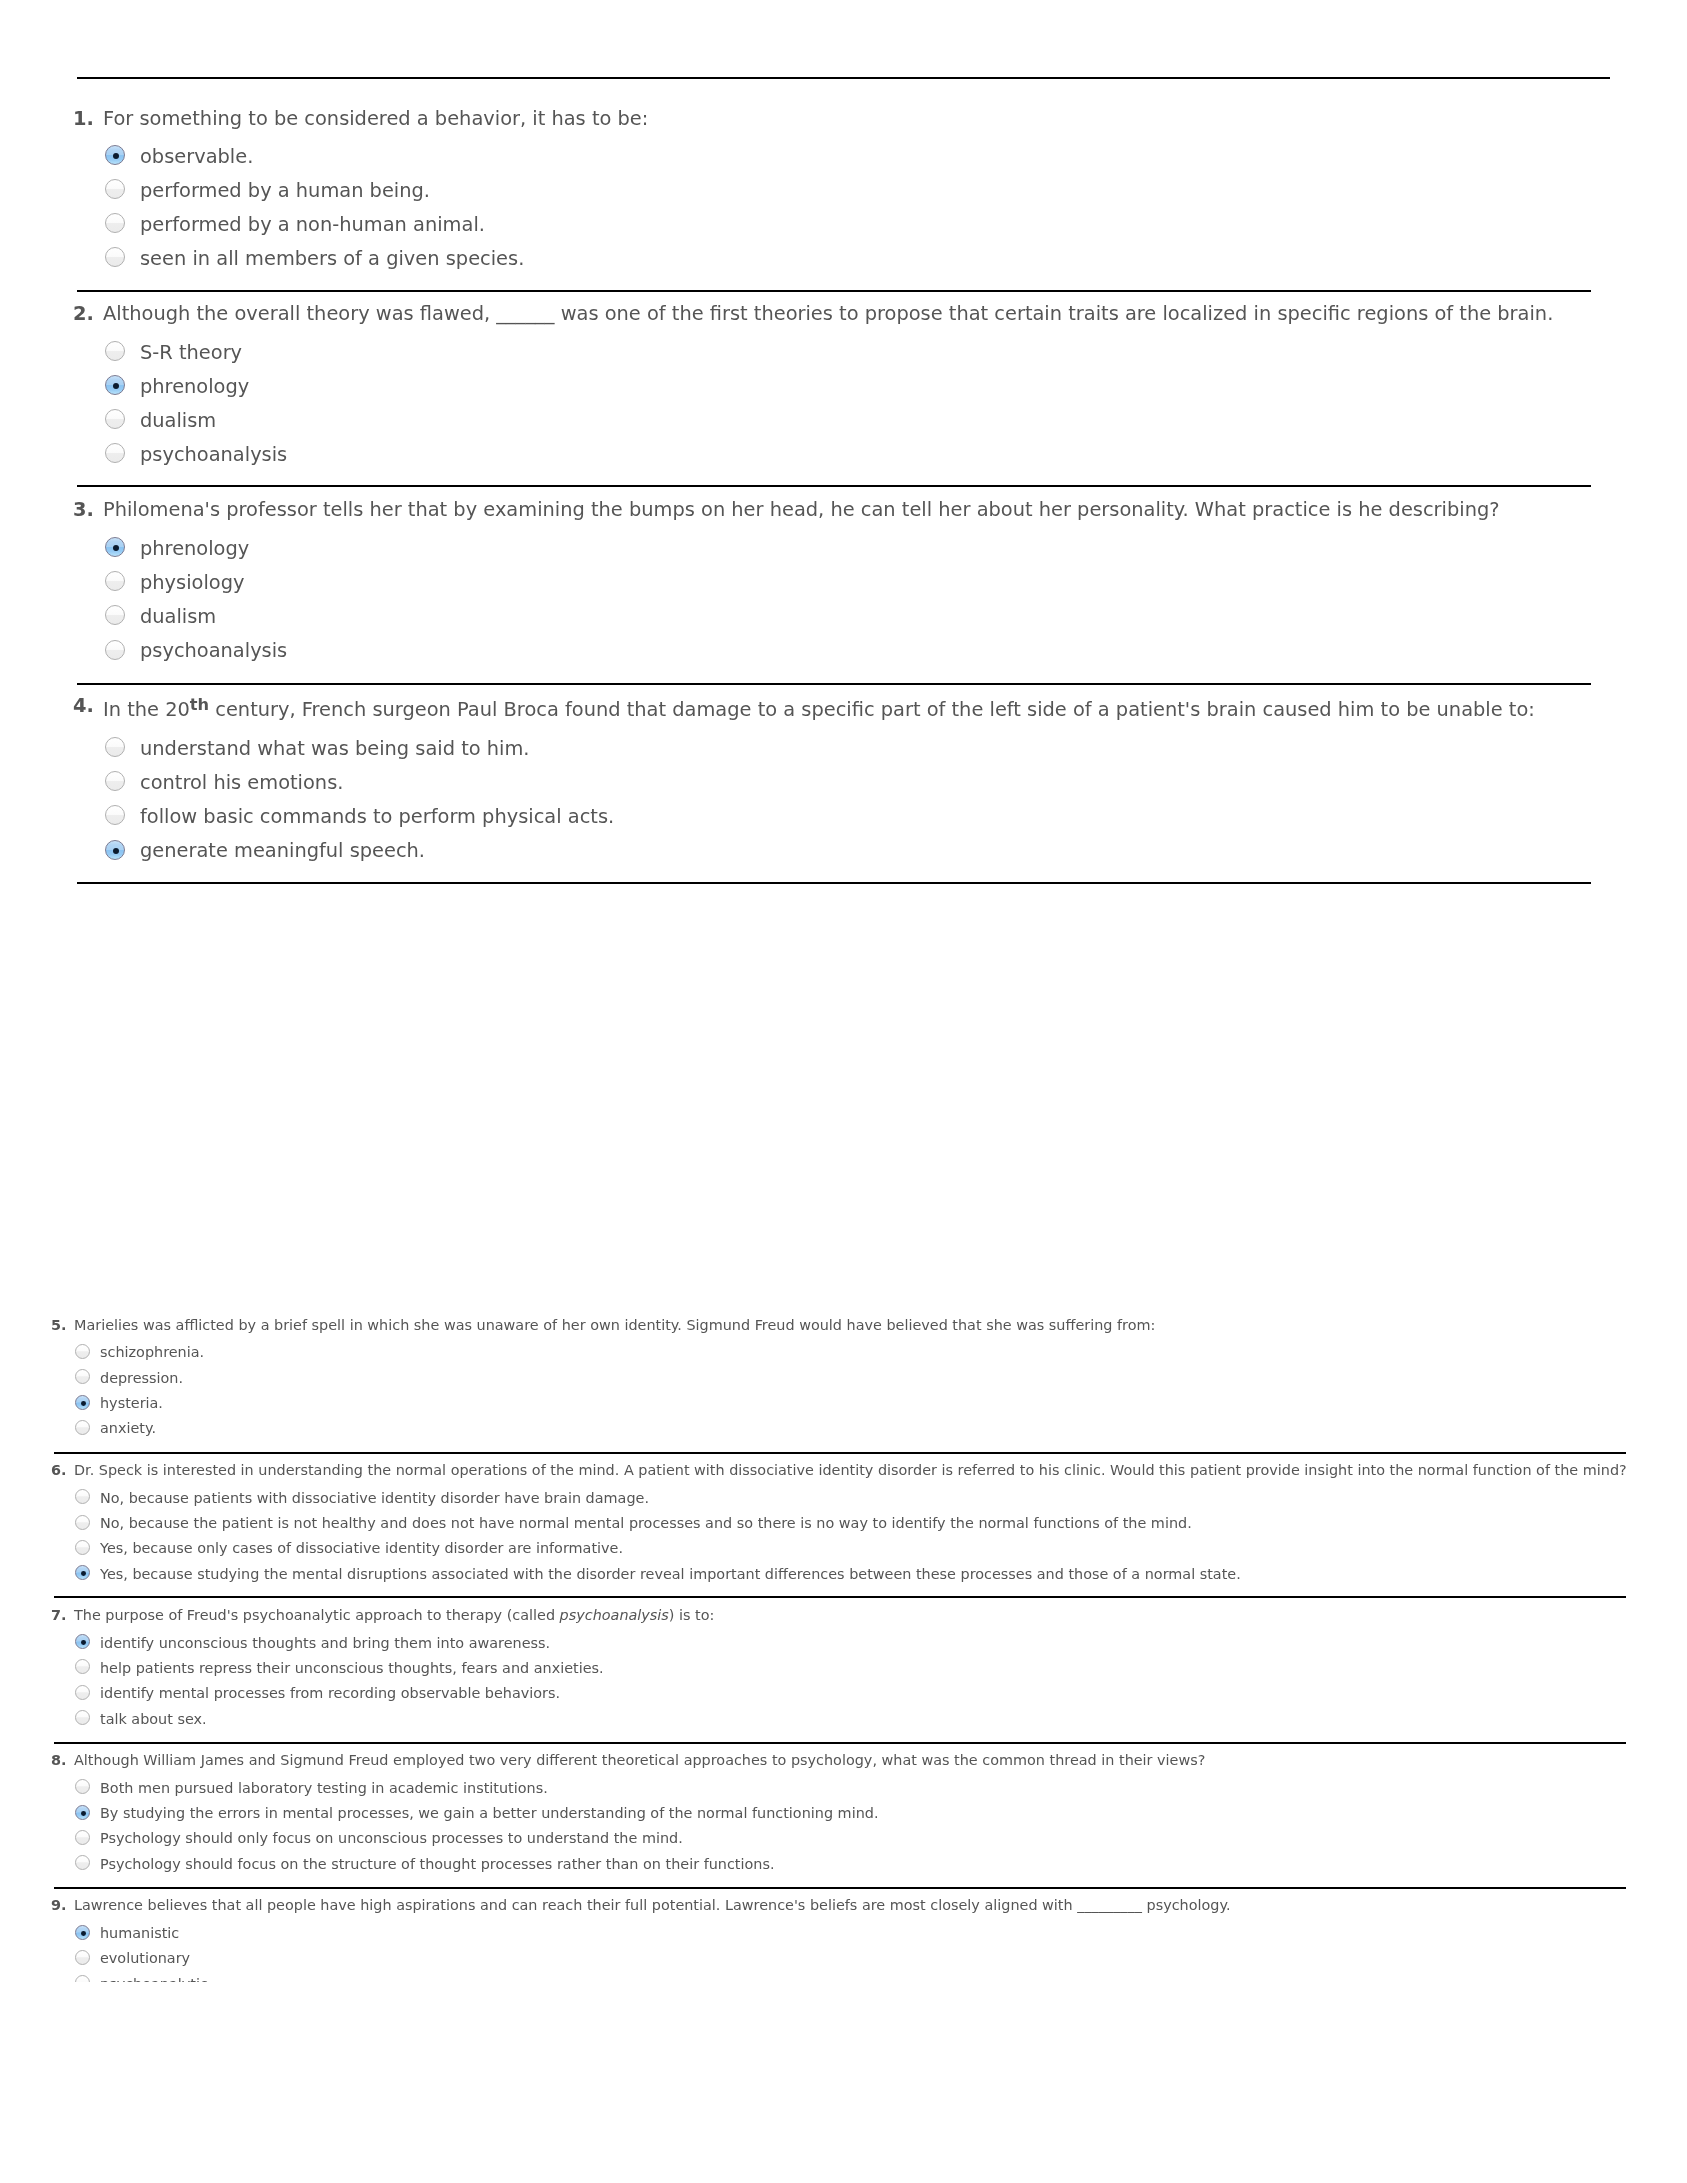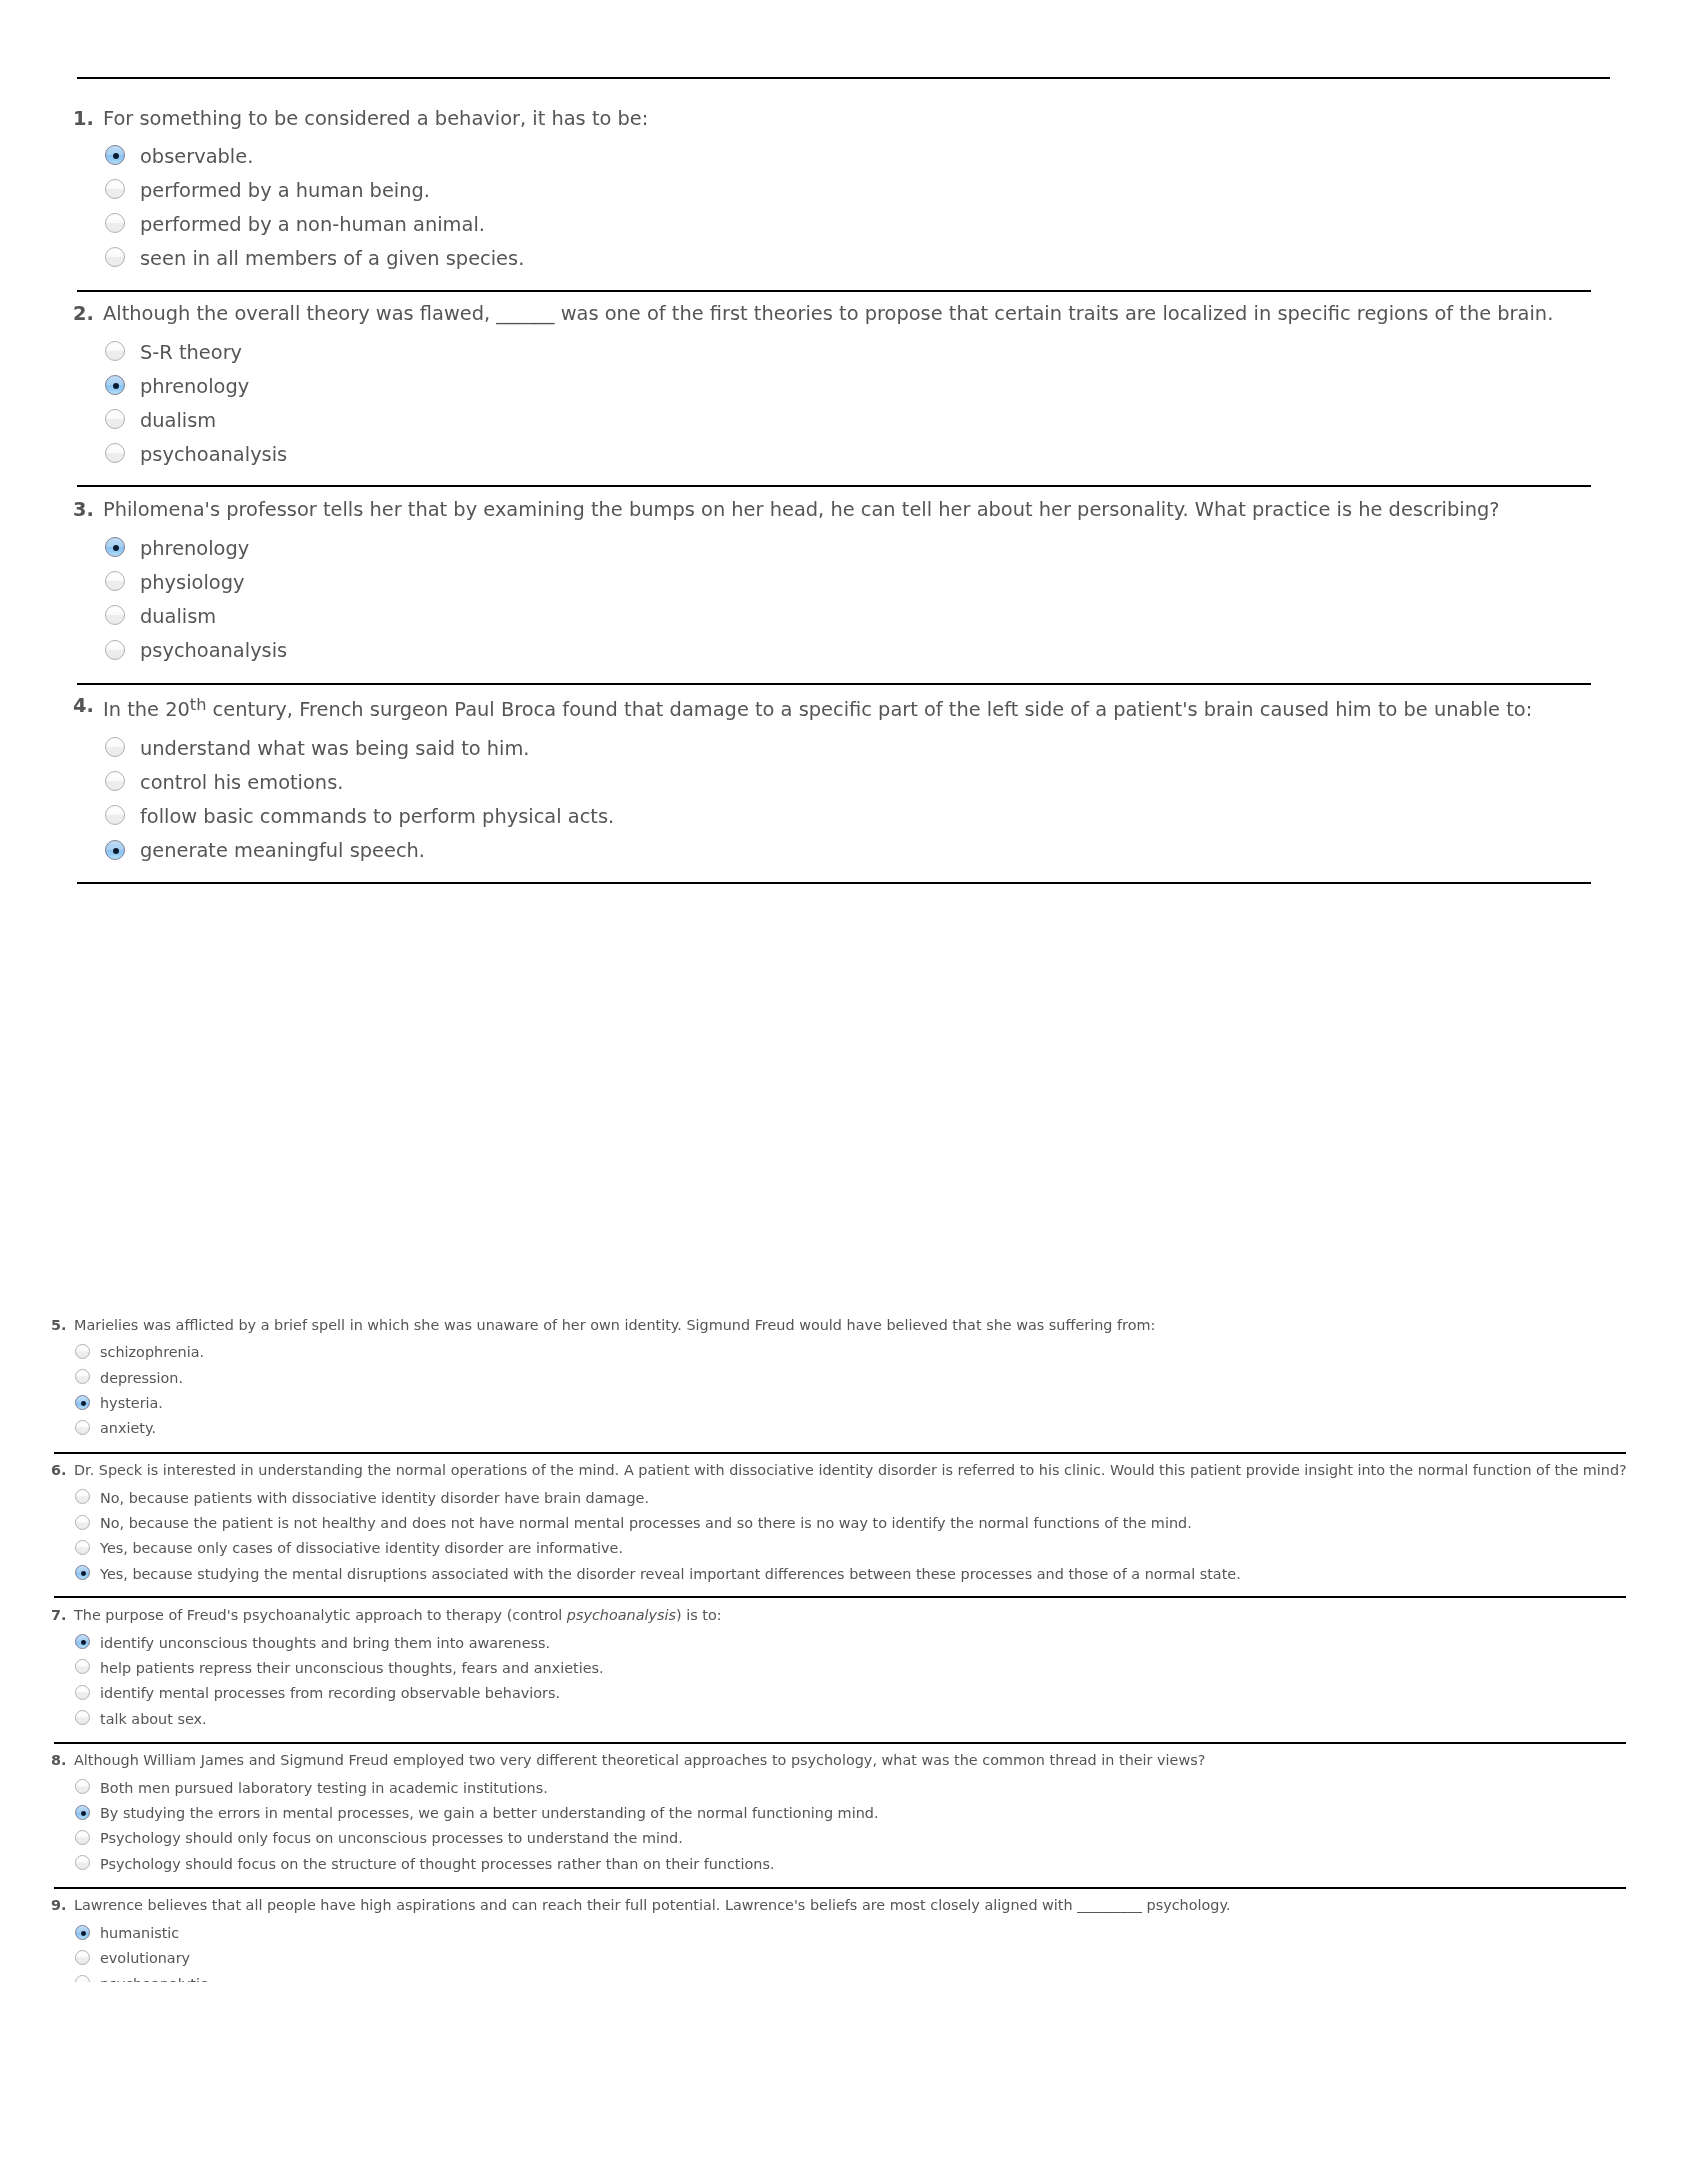--- a/index.html
+++ b/index.html
@@ -9,21 +9,21 @@
   #clip{position:absolute;left:0;top:0;width:1687px;height:1982px;overflow:hidden;}
 
   .rule{position:absolute;background:#000000;}
 
   .qnum,.qtext,.optlabel{position:absolute;white-space:nowrap;line-height:0;transform:translateZ(0);-webkit-font-smoothing:antialiased;}
   .qnum{font-weight:bold;}
 
   .lg{font-size:19.4px;}
   .sm{font-size:14.4px;}
 
-  sup{font-size:0.835em;vertical-align:baseline;position:relative;top:-0.40em;}
+  sup{font-size:0.835em;vertical-align:baseline;position:relative;top:-0.40em;font-weight:bold;}
   i{font-style:italic;}
 
   .radio{position:absolute;border-radius:50%;box-sizing:border-box;}
   .radio-off{
     border:1.1px solid #b0b0b0;
     background:linear-gradient(180deg,#ffffff 0%,#fbfbfb 47%,#eeeeee 51%,#ebebeb 100%);
   }
   .radio-on{
     border:1.1px solid #7b7b92;
     background:linear-gradient(180deg,#c9e2f8 0%,#b2d5f4 20%,#a9d1f3 49.5%,#8ac3f2 50.5%,#95caf4 75%,#b8e3fb 100%);
@@ -110,21 +110,21 @@
       <span class="sm optlabel" style="left: 100px; top: 1498px;">No, because patients with dissociative identity disorder have brain damage.</span>
       <span class="radio radio-off" style="left: 75px; top: 1515px; width: 15px; height: 15px;"></span>
       <span class="sm optlabel" style="left: 100px; top: 1523px;">No, because the patient is not healthy and does not have normal mental processes and so there is no way to identify the normal functions of the mind.</span>
       <span class="radio radio-off" style="left: 75px; top: 1540px; width: 15px; height: 15px;"></span>
       <span class="sm optlabel" style="left: 100px; top: 1548px;">Yes, because only cases of dissociative identity disorder are informative.</span>
       <span class="radio radio-on" style="left: 75px; top: 1565px; width: 15px; height: 15px;">
         <span class="dot" style="width: 4.9px; height: 4.9px; left: 5.1px; top: 5.1px;"></span>
       </span>
       <span class="sm optlabel" style="left: 100px; top: 1574px;">Yes, because studying the mental disruptions associated with the disorder reveal important differences between these processes and those of a normal state.</span>
       <span class="sm qnum" style="left: 51px; top: 1615px;">7.</span>
-      <span class="sm qtext" style="left: 74px; top: 1615px;"><span>The purpose of Freud's psychoanalytic approach to therapy (control </span><i>psychoanalysis</i><span>) is to:</span></span>
+      <span class="sm qtext" style="left: 74px; top: 1615px;"><span>The purpose of Freud's psychoanalytic approach to therapy (called </span><i>psychoanalysis</i><span>) is to:</span></span>
       <span class="radio radio-on" style="left: 75px; top: 1634px; width: 15px; height: 15px;">
         <span class="dot" style="width: 4.9px; height: 4.9px; left: 5.1px; top: 5.1px;"></span>
       </span>
       <span class="sm optlabel" style="left: 100px; top: 1643px;">identify unconscious thoughts and bring them into awareness.</span>
       <span class="radio radio-off" style="left: 75px; top: 1659px; width: 15px; height: 15px;"></span>
       <span class="sm optlabel" style="left: 100px; top: 1668px;">help patients repress their unconscious thoughts, fears and anxieties.</span>
       <span class="radio radio-off" style="left: 75px; top: 1685px; width: 15px; height: 15px;"></span>
       <span class="sm optlabel" style="left: 100px; top: 1693px;">identify mental processes from recording observable behaviors.</span>
       <span class="radio radio-off" style="left: 75px; top: 1710px; width: 15px; height: 15px;"></span>
       <span class="sm optlabel" style="left: 100px; top: 1719px;">talk about sex.</span>

